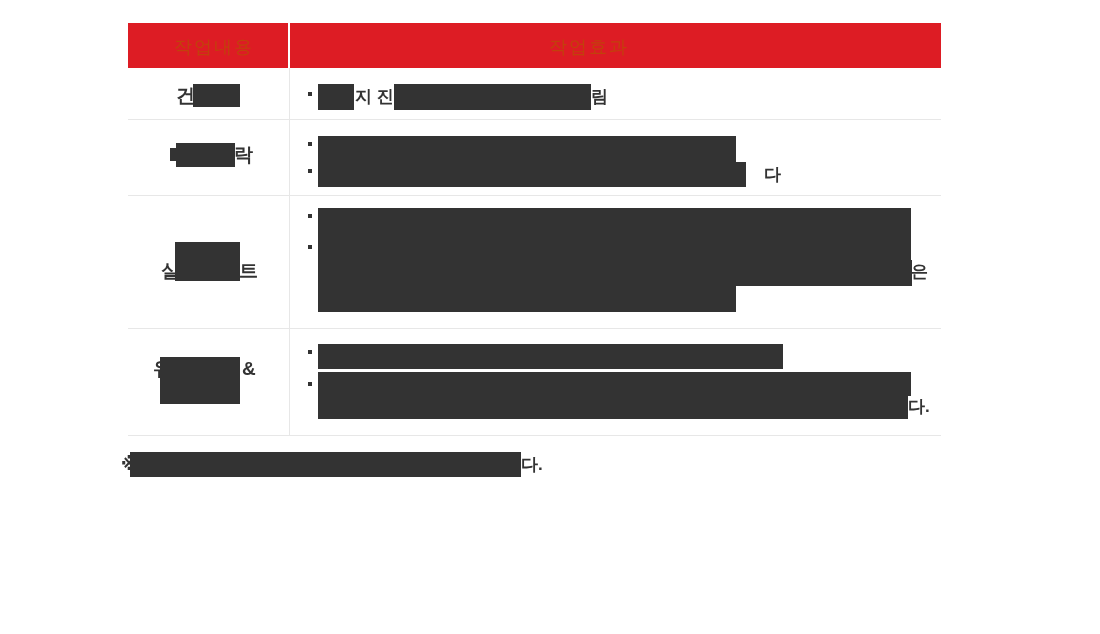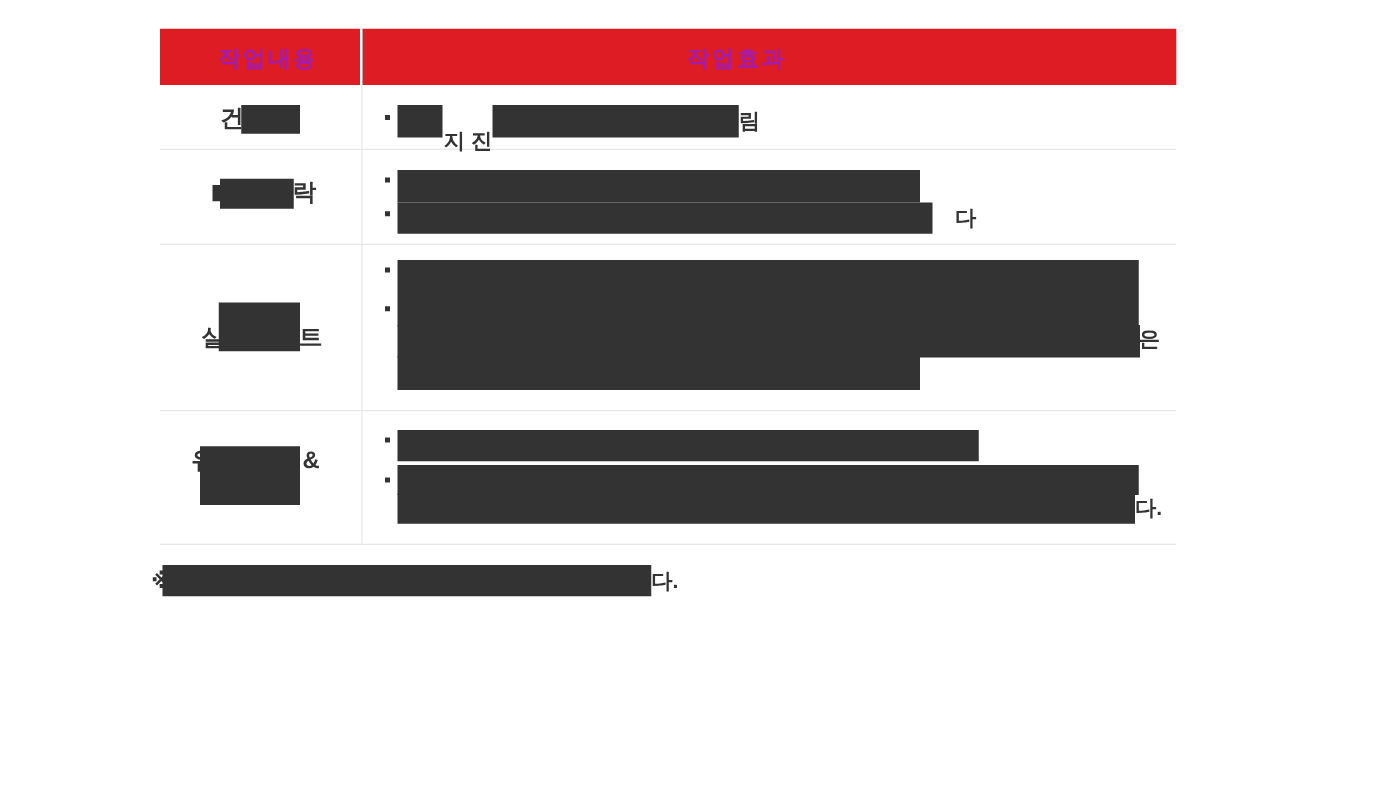--- a/index.html
+++ b/index.html
@@ -18,23 +18,23 @@
   .hdr-cell{
     position:absolute;
     top:23px;
     height:45px;
     background:#dd1c24;
   }
   .hdr-cell.c1{left:128px;width:160px;}
   .hdr-cell.c2{left:290px;width:651px;}
   .hdr-label{
     position:absolute;
-    color:#a21caf;
+    color:#c2410c;
     font-size:18px;
-    font-weight:700;
+    font-weight:400;
     letter-spacing:2px;
     line-height:20px;
     white-space:nowrap;
     z-index:3;
   }
   
   .hline{position:absolute;left:128px;width:813px;height:1px;background:#e7e7e7;}
   .vline{position:absolute;left:289px;top:68px;width:1px;height:367px;background:#e7e7e7;}
   
   .redact{position:absolute;background:#333333;z-index:2;}
@@ -67,21 +67,21 @@
   <div class="hline" style="top:195px;"></div>
   <div class="hline" style="top:328px;"></div>
   <div class="hline" style="top:435px;"></div>
   <div class="vline"></div>
 
   <div>
     <div class="frag label" style="left:176px;top:84px;line-height:23px;">건</div>
     <div class="redact" style="left:193px;top:84px;width:47px;height:23px;"></div>
     <div class="bullet" style="left:308px;top:92px;"></div>
     <div class="redact" style="left:318px;top:84px;width:36px;height:26px;"></div>
-    <div class="frag" style="left:355px;top:100px;line-height:26px;">지 진</div>
+    <div class="frag" style="left:355px;top:84px;line-height:26px;">지 진</div>
     <div class="redact" style="left:394px;top:84px;width:197px;height:26px;"></div>
     <div class="frag" style="left:591px;top:84px;line-height:26px;">림</div>
   </div>
 
   <div>
     <div class="redact" style="left:170px;top:148px;width:6px;height:13px;"></div>
     <div class="redact" style="left:176px;top:143px;width:59px;height:24px;"></div>
     <div class="frag label" style="left:234px;top:143px;line-height:24px;">락</div>
     <div class="bullet" style="left:308px;top:142px;"></div>
     <div class="redact" style="left:318px;top:136px;width:418px;height:26px;"></div>

